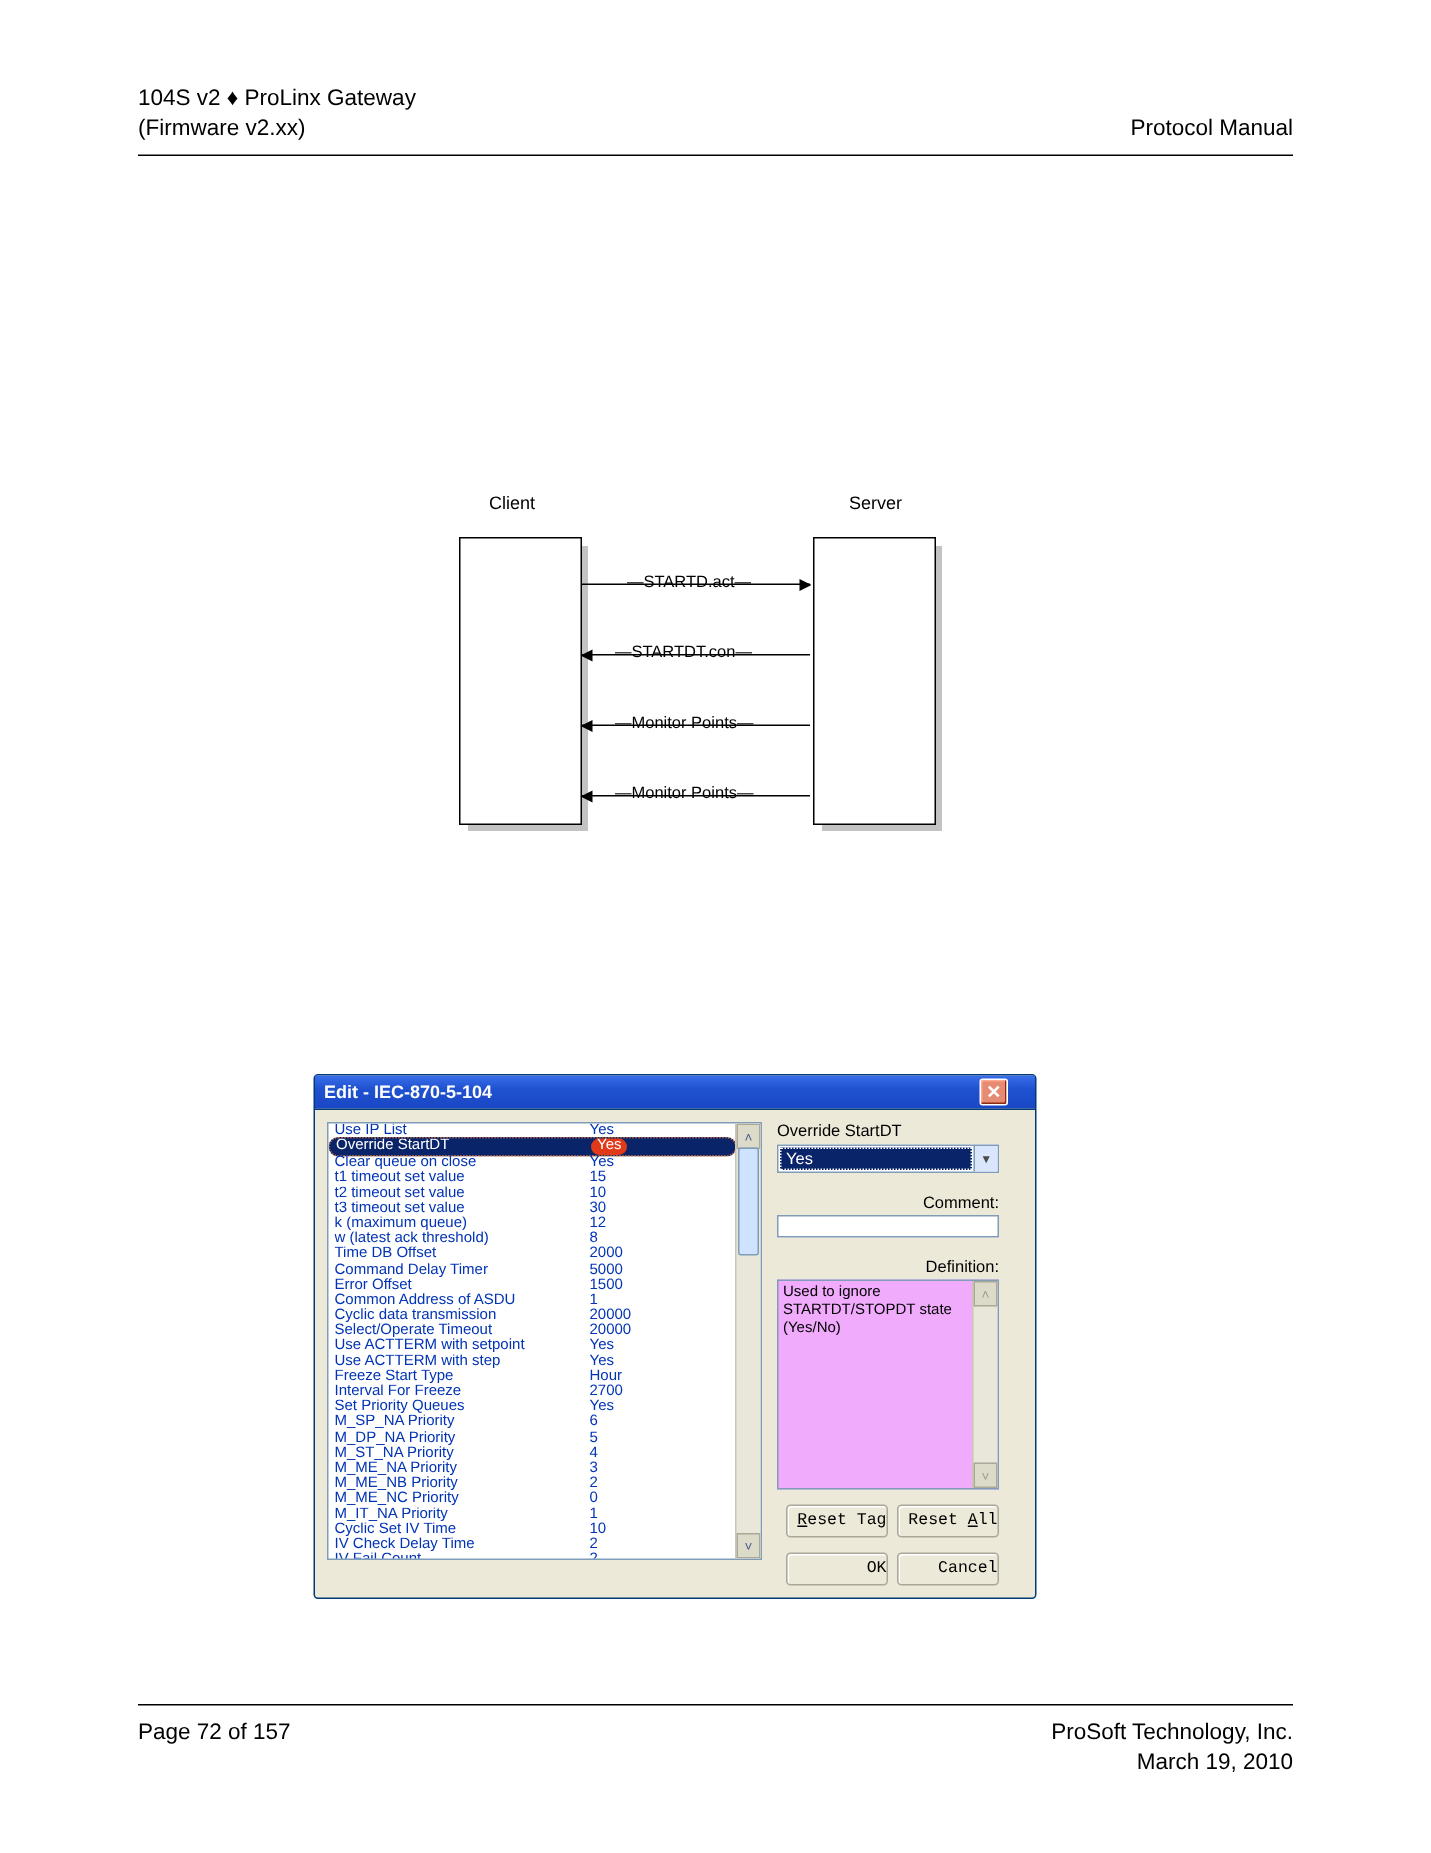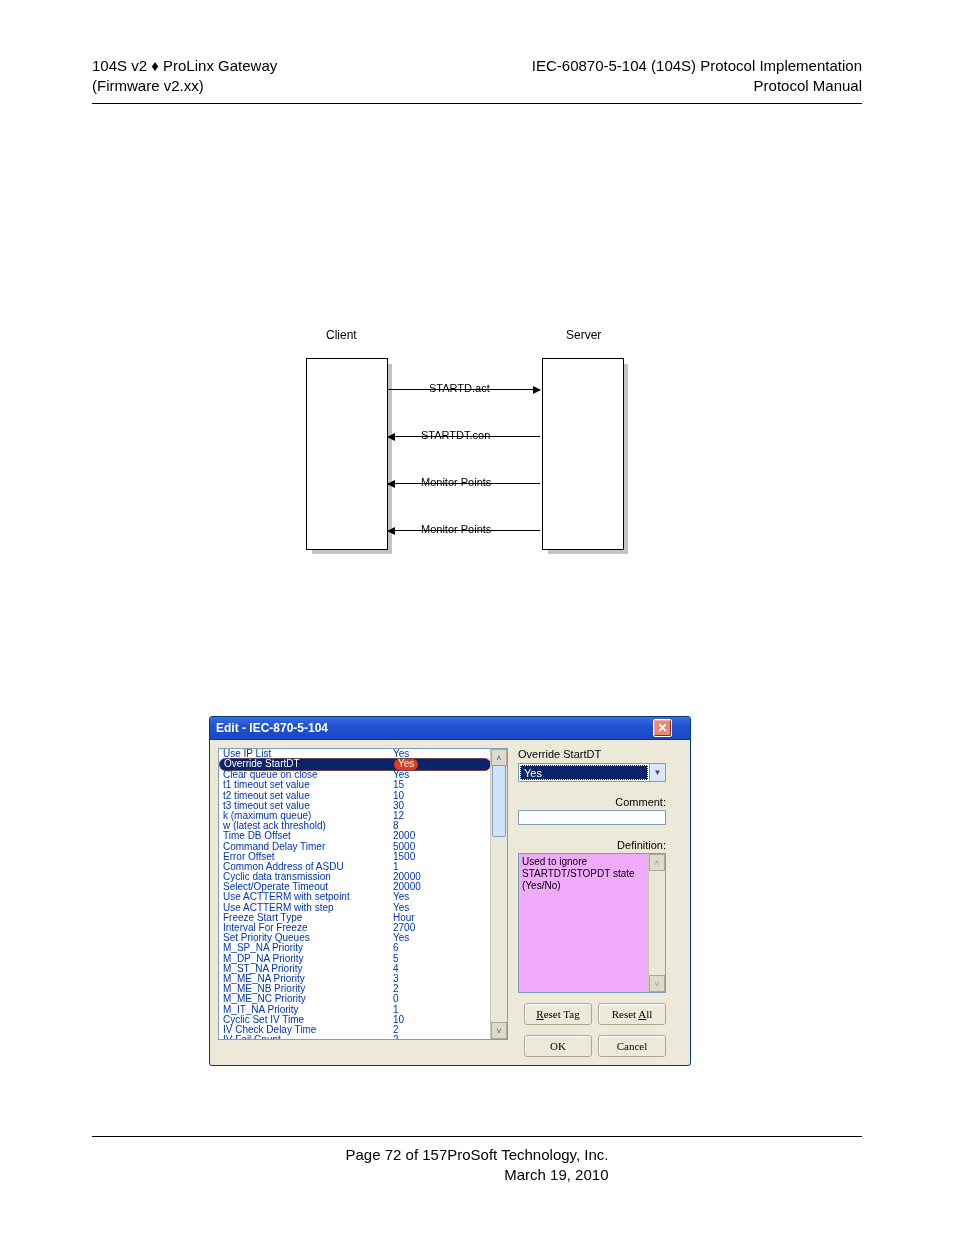--- a/index.html
+++ b/index.html
@@ -3,21 +3,21 @@
 <meta charset="utf-8">
 <style>
   html,body{margin:0;padding:0;background:#fff;font-family:Arial,Helvetica,sans-serif;color:#000;}
   .page{width:954px;height:1235px;margin:0 auto;position:relative;box-sizing:border-box;padding:56px 92px 50px 92px;}
   .header{display:flex;justify-content:space-between;font-size:15px;line-height:1.35;}
   .header .left{text-align:left;}
   .header .right{text-align:right;}
   .hr{border:none;border-top:1.5px solid #000;margin:6px 0 0 0;}
   .footer{position:absolute;left:92px;right:92px;bottom:50px;}
   .footer .hr{margin-bottom:8px;}
-  .footer-row{display:flex;justify-content:center;font-size:15px;line-height:1.35;}
+  .footer-row{display:flex;justify-content:space-between;font-size:15px;line-height:1.35;}
   .footer-row .right{text-align:right;}
 
   
   .diagram{position:absolute;left:300px;top:328px;width:340px;height:236px;}
   .block-shadow{position:absolute;width:80px;height:190px;background:#c3c3c3;}
   .block{position:absolute;width:80px;height:190px;background:#fff;border:1.3px solid #000;}
   .dlabel{position:absolute;font-size:12px;}
   .darrow-line{position:absolute;height:1px;background:#000;}
   .darrow-text{position:absolute;font-size:11px;white-space:nowrap;}
   .ar-right::after{content:"";position:absolute;right:-1px;top:-3.5px;border-left:8px solid #000;border-top:4px solid transparent;border-bottom:4px solid transparent;}
@@ -45,35 +45,35 @@
   .dropdown{display:flex;border:1px solid #7f9db9;height:17px;background:#fff;font-size:11px;}
   .dropdown .dsel{flex:1;background:#0a246a;color:#fff;margin:1px;padding:0 3px;display:flex;align-items:center;border:1px dotted #fff;}
   .dropdown .dbtn{width:15px;background:#d9e6fb;border-left:1px solid #7f9db9;display:flex;align-items:center;justify-content:center;font-size:8px;color:#4b4b4b;}
   .section-label{margin-top:14px;margin-bottom:2px;text-align:right;}
   .textbox{height:15px;border:1px solid #7f9db9;background:#fff;width:100%;box-sizing:border-box;}
   .defbox{border:1px solid #7f9db9;background:#f0abfc;width:100%;height:140px;box-sizing:border-box;position:relative;font-size:10px;padding:2px 18px 2px 3px;line-height:12px;}
   .defbox .tiny-scroll{position:absolute;right:0;top:0;bottom:0;width:16px;background:#e9e7da;border-left:1px solid #c9c6b6;}
   .defbox .tb{height:15px;background:#dcdac9;border:1px solid #aca899;display:flex;align-items:center;justify-content:center;font-size:9px;color:#9e9c8d;}
   .defbox .tb.bot{position:absolute;bottom:0;left:0;right:0;}
   .btn-row{display:flex;gap:6px;margin-top:10px;justify-content:flex-end;}
-  .btn{min-width:66px;height:20px;font-size:11px;font-family:Liberation Serif, serif;background:#ece9d8;border:1px solid #aca899;border-radius:3px;display:flex;align-items:center;justify-content:center;box-shadow:inset 1px 1px 0 #fff;}
+  .btn{min-width:66px;height:20px;font-size:11px;font-family:Liberation Mono, monospace;background:#ece9d8;border:1px solid #aca899;border-radius:3px;display:flex;align-items:center;justify-content:flex-end;box-shadow:inset 1px 1px 0 #fff;}
   .btn u{text-decoration:underline;}
 </style>
 </head>
 <body>
 
 <div class="page">
 
   <div class="header">
     <div class="left">
       <span>104S v2 ♦ ProLinx Gateway</span><br>
       <span>(Firmware v2.xx)</span>
     </div>
     <div class="right">
-      <span>IEC-60870-5-104 (104S) Protocol Implementation</span><br>
+      <br>
       <span>Protocol Manual</span>
     </div>
   </div>
   <hr class="hr">
 
   <div class="diagram">
     <div class="dlabel" style="left:26px;top:0;">Client</div>
     <div class="dlabel" style="left:266px;top:0;">Server</div>
     <div class="block-shadow" style="left:12px;top:36px;"></div>
     <div class="block" style="left:6px;top:30px;"></div>

